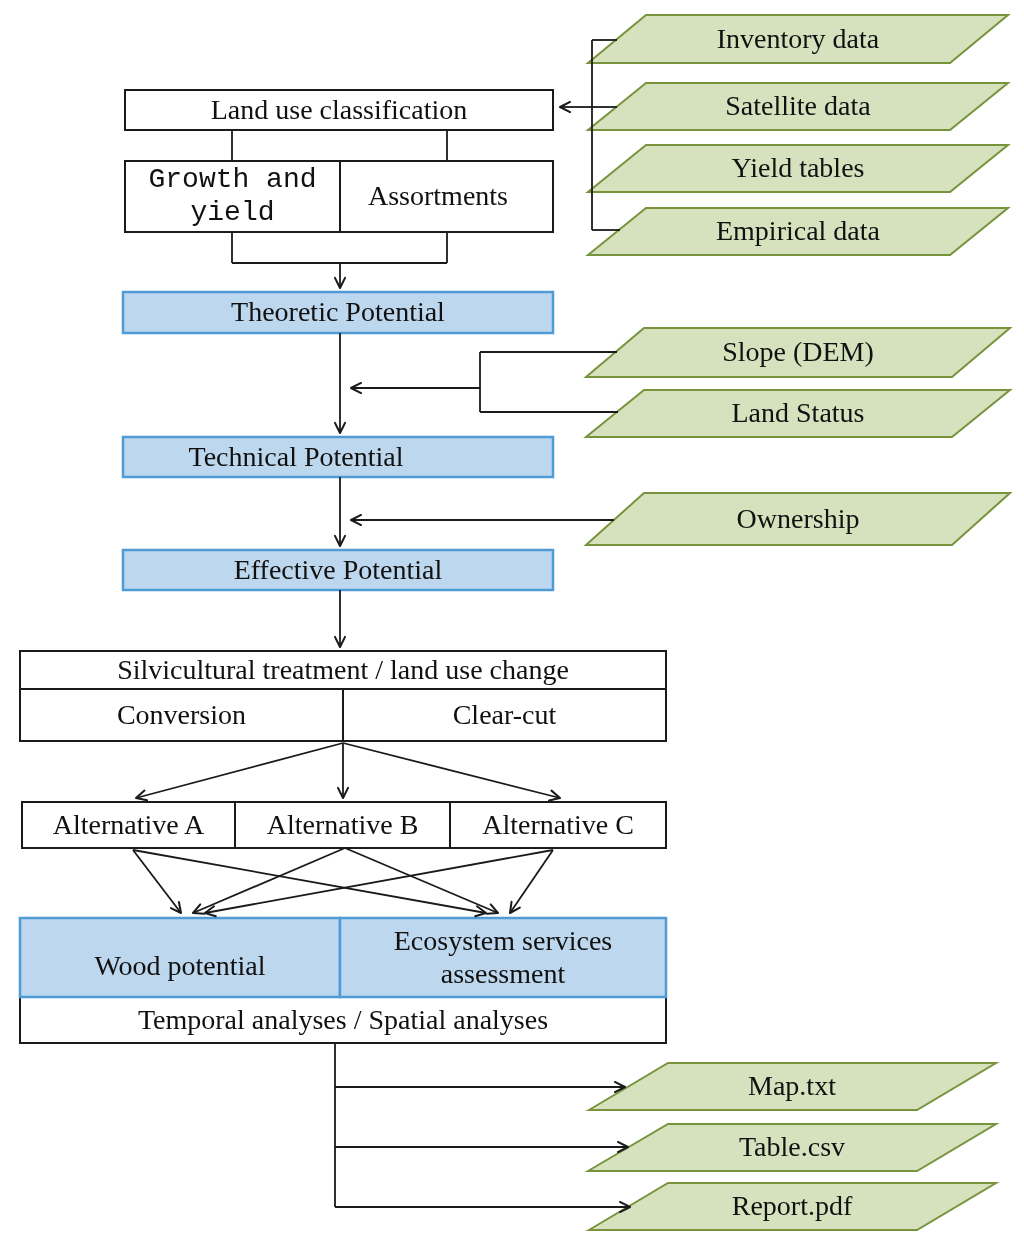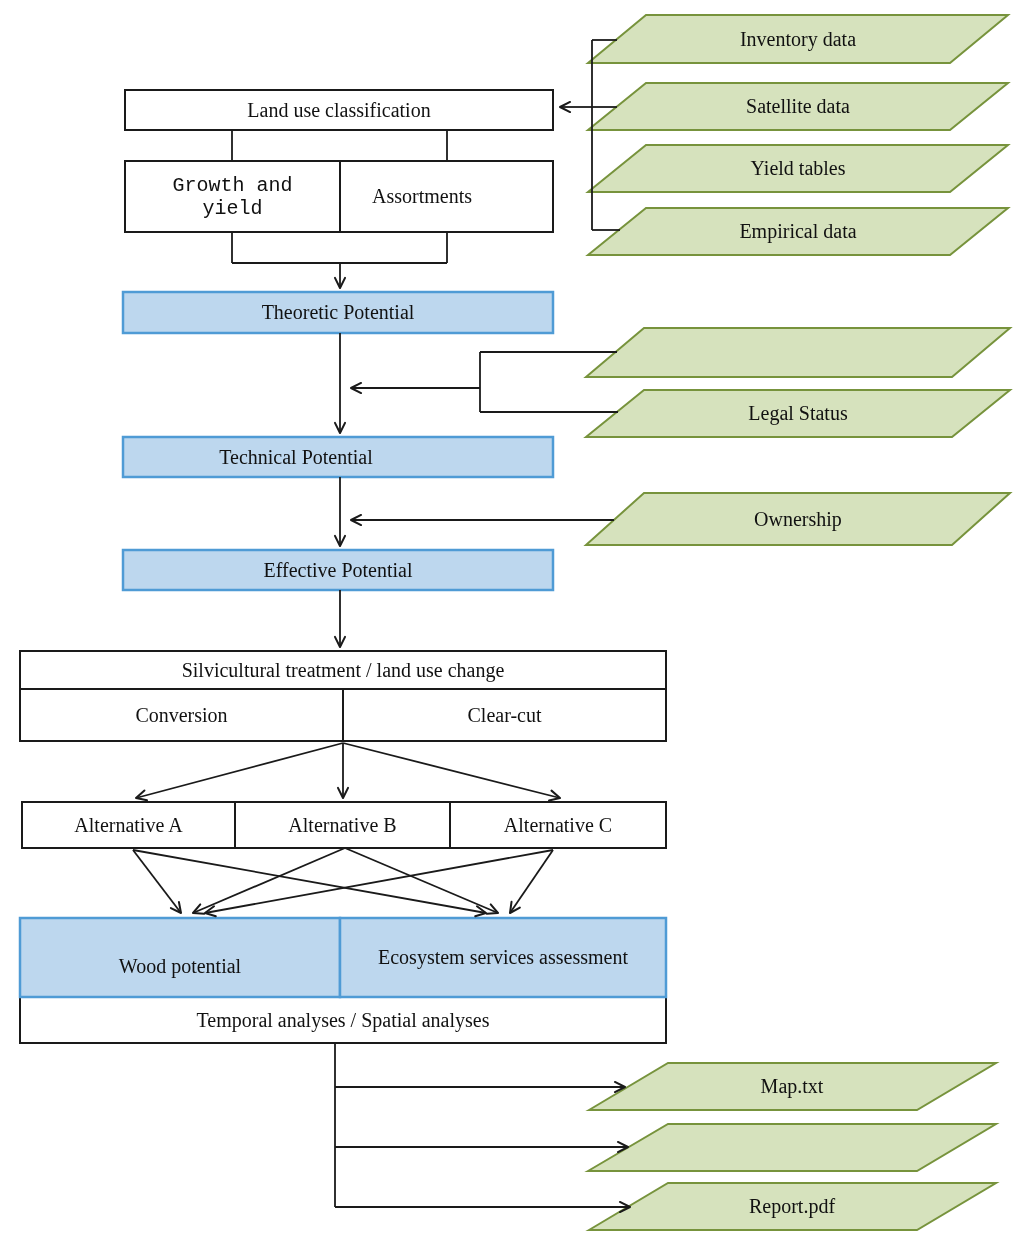--- a/index.html
+++ b/index.html
@@ -8,21 +8,21 @@
     width:1024px;height:1243px;
     background:#ffffff;
     font-family:"Liberation Serif", serif;
     overflow:hidden;
   }
   #wires{position:absolute;left:0;top:0;z-index:1;}
   .lbl{
     position:absolute;z-index:2;
     display:flex;align-items:center;justify-content:center;
     text-align:center;
-    font-size:20px;line-height:1.15;color:#111111;
+    font-size:28px;line-height:1.15;color:#111111;
     pointer-events:none;
   }
   .lbl span{display:inline-block;}
   .narrow span{max-width:175px;font-family:Liberation Mono, monospace;}
   .mid span{max-width:270px;}
 </style>
 </head>
 <body>
 
 <div id="stage">
@@ -113,21 +113,21 @@
       <line x1="335" y1="1207" x2="630" y2="1207" marker-end="url(#ah)"></line>
     </g>
   </svg>
 
   <div class="lbl" style="left:125px;top:90px;width:428px;height:40px">
       <span>Land use classification</span>
     </div>
   <div class="lbl narrow" style="left:125px;top:161px;width:215px;height:71px">
       <span>Growth and yield</span>
     </div>
-  <div class="lbl" style="left:324px;top:161px;width:196px;height:71px">
+  <div class="lbl" style="left:340px;top:161px;width:196px;height:71px">
       <span>Assortments</span>
     </div>
 
   <div class="lbl" style="left:123px;top:292px;width:430px;height:41px">
       <span>Theoretic Potential</span>
     </div>
   <div class="lbl" style="left:123px;top:437px;width:346px;height:40px">
       <span>Technical Potential</span>
     </div>
   <div class="lbl" style="left:123px;top:550px;width:430px;height:40px">
@@ -169,27 +169,33 @@
     </div>
   <div class="lbl" style="left:618px;top:83px;width:360px;height:47px">
       <span>Satellite data</span>
     </div>
   <div class="lbl" style="left:618px;top:145px;width:360px;height:47px">
       <span>Yield tables</span>
     </div>
   <div class="lbl" style="left:618px;top:208px;width:360px;height:47px">
       <span>Empirical data</span>
     </div>
+  <div class="lbl" style="left:618px;top:328px;width:360px;height:49px">
+      <span>Slope (DEM)</span>
+    </div>
   <div class="lbl" style="left:618px;top:390px;width:360px;height:47px">
-      <span>Legal Status</span>
+      <span>Land Status</span>
     </div>
   <div class="lbl" style="left:618px;top:493px;width:360px;height:52px">
       <span>Ownership</span>
     </div>
 
   <div class="lbl" style="left:612px;top:1063px;width:360px;height:47px">
       <span>Map.txt</span>
     </div>
+  <div class="lbl" style="left:612px;top:1124px;width:360px;height:47px">
+      <span>Table.csv</span>
+    </div>
   <div class="lbl" style="left:612px;top:1183px;width:360px;height:47px">
       <span>Report.pdf</span>
     </div>
 
 </div>
 
 </body></html>

